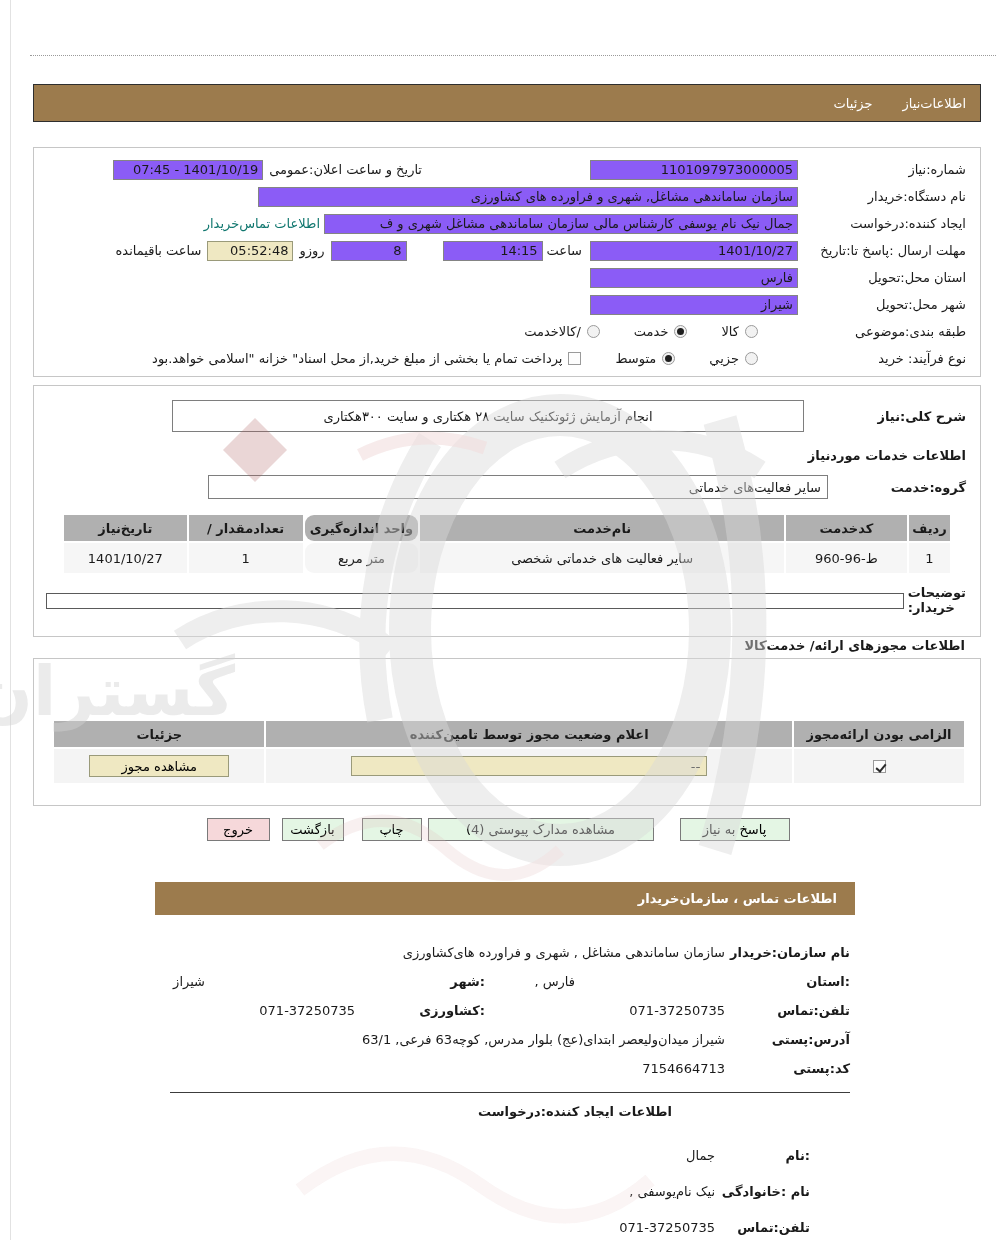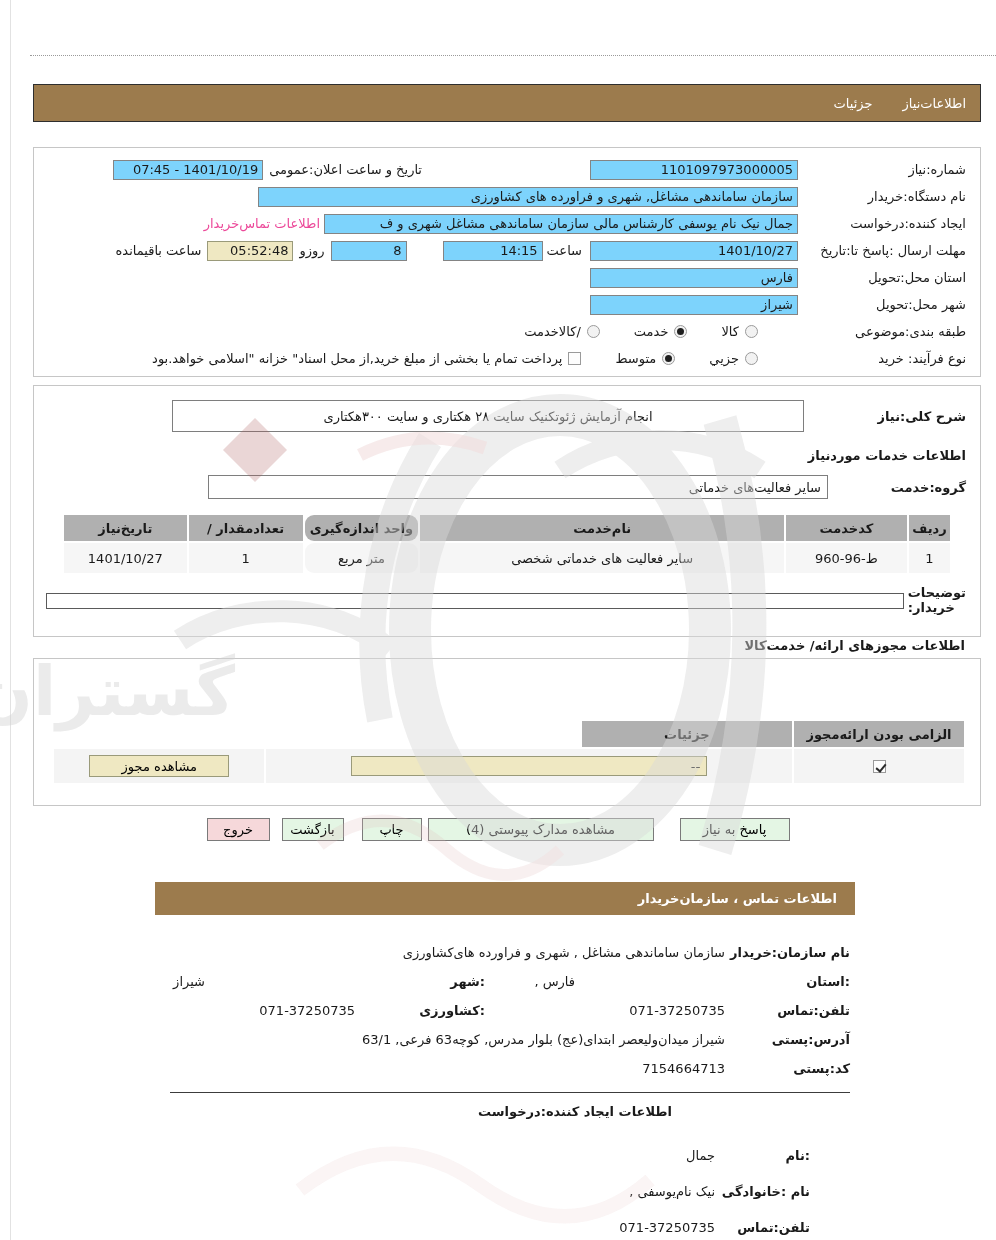--- a/index.html
+++ b/index.html
@@ -14,28 +14,28 @@
   .topbar .tab{cursor:default;}
 
   
   .fs{position:absolute;left:33px;background:#fff;border:1px solid #c6c6c6;box-sizing:border-box;}
   .fs1{top:147px;width:948px;height:230px;padding-top:8px;}
   .fs2{top:385px;width:948px;height:252px;}
   .fs3{top:658px;width:948px;height:148px;}
 
   .frow{height:27px;display:flex;direction:rtl;align-items:center;padding-right:14px;}
   .flabel{width:168px;flex:0 0 168px;}
-  .box{display:inline-flex;align-items:center;box-sizing:border-box;height:20px;border:1px solid #848484;background:#7dd3fc;
+  .box{display:inline-flex;align-items:center;box-sizing:border-box;height:20px;border:1px solid #848484;background:#8b5cf6;
        padding:0 4px;white-space:nowrap;overflow:hidden;}
   .num{direction:ltr;justify-content:flex-end;}
   .w180{width:208px;} .w150{width:150px;} .w540{width:540px;} .w474{width:474px;}
   .w100{width:100px;} .w76{width:76px;} .w86{width:86px;}
   .beige{background:#efe8c2;border:1px solid #9a9a7a;}
   .mr168{margin-right:168px;} .mr8{margin-right:8px;} .mr6{margin-right:6px;} .mr4{margin-right:4px;} .mr36{margin-right:36px;}
-  .blue-link{color:#ec4899;text-decoration:none;margin-right:4px;cursor:pointer;}
+  .blue-link{color:#0f766e;text-decoration:none;margin-right:4px;cursor:pointer;}
 
   .radio{width:13px;height:13px;border:1px solid #9a9a9a;border-radius:50%;background:#f2f2f2;display:inline-block;box-sizing:border-box;}
   .radio.on::after{content:"";display:block;width:7px;height:7px;border-radius:50%;background:#1f1f1f;margin:2px auto;}
   .cb{width:13px;height:13px;border:1px solid #9a9a9a;background:#fdfdfd;display:inline-block;box-sizing:border-box;position:relative;}
   .cb.on::after{content:"";position:absolute;left:4px;top:1px;width:4px;height:8px;border:solid #2a2a2a;border-width:0 2px 2px 0;transform:rotate(40deg);}
   .ritem{display:flex;align-items:center;gap:6px;margin-right:34px;}
   .ritem.first{margin-right:40px;}
   .fs2 .descrow{display:flex;direction:rtl;align-items:center;padding:14px 14px 0 0;}
   .desc-label{width:96px;flex:0 0 96px;font-weight:bold;}
   .desc-box{margin-right:66px;width:630px;height:30px;border:1px solid #7e7e7e;display:flex;align-items:center;justify-content:center;}
@@ -203,20 +203,21 @@
       </div>
       <div class="notes-input"></div>
     </div>
   </div>
 
   <div class="permits-heading">اطلاعات مجوزهای ارائه/ خدمت‌کالا</div>
   <div class="fs fs3">
     <div class="tbl ptbl">
       <div class="thead">
         <div class="p0">الزامی بودن ارائه‌مجوز</div>
+        <div class="p1">اعلام وضعیت مجوز توسط تامین‌کننده</div>
         <div class="p2">جزئیات</div>
       </div>
       <div class="trow">
         <div class="p0">
           <span class="cb on"></span>
         </div>
         <div class="p1">
           <span class="pinput">--</span>
         </div>
         <div class="p2">

